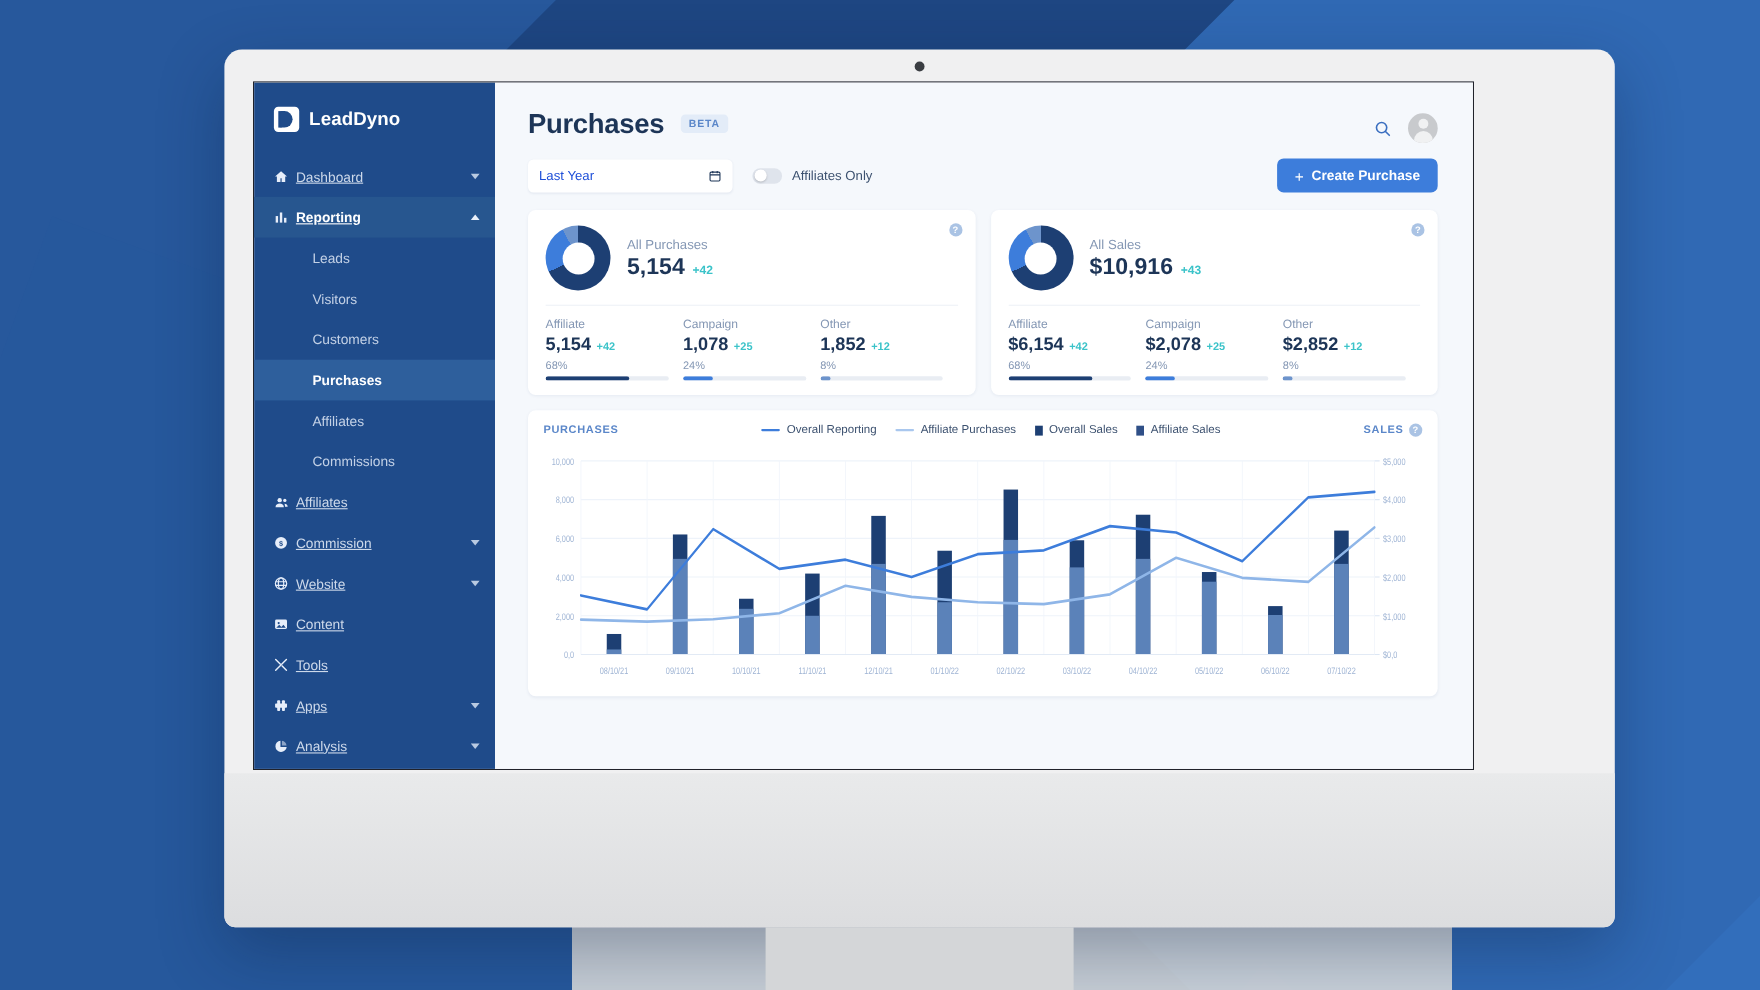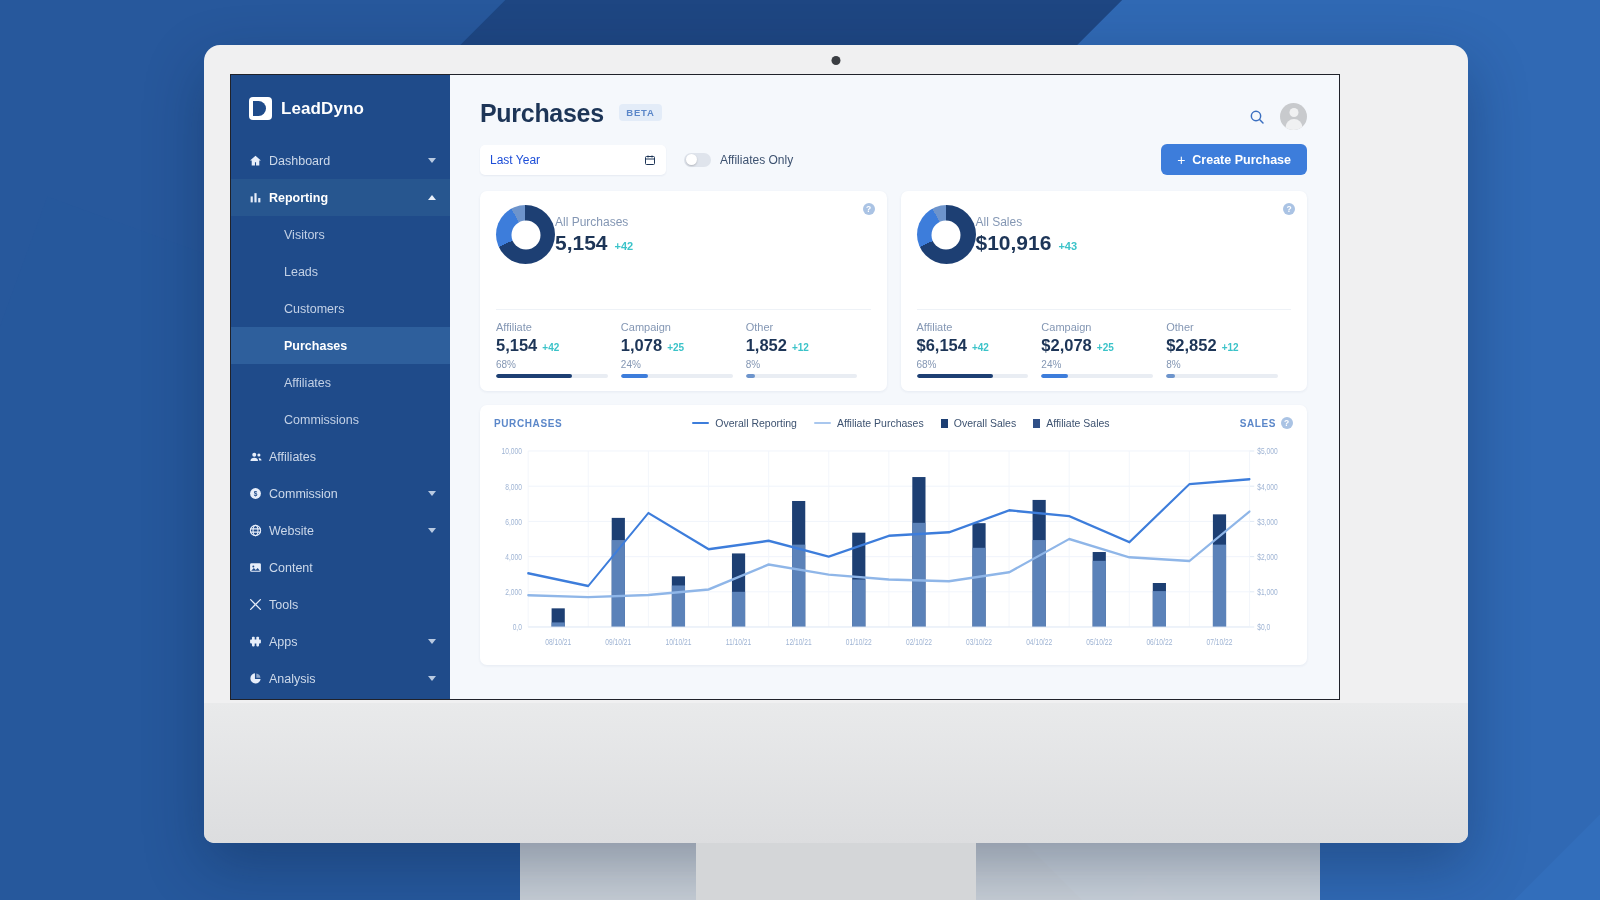--- a/index.html
+++ b/index.html
@@ -78,21 +78,21 @@
     width:3px; height:15px; background:#1f4b8a;
   }
   .brand-name { font-size:17px; font-weight:700; letter-spacing:.1px; }
 
   .nav { margin-top:4px; }
   .nav-item {
     display:flex; align-items:center; height:37px; padding:0 14px 0 18px;
     font-size:12.5px; color:#cdd9ea; cursor:pointer; position:relative;
   }
   .nav-item .ico { width:20px; flex:none; display:flex; align-items:center; color:#e7eefa; }
-  .nav-item .lbl { flex:1; }
+  .nav-item .lbl { flex:1;text-decoration:underline; }
   .nav-item.active-parent { background:#27568f; color:#fff; font-weight:600; }
   .nav-item.active-parent .lbl{ color:#fff; }
   .nav-sub {
     display:flex; align-items:center; height:37px; padding-left:53px;
     font-size:12.5px; color:#c3d1e6; cursor:pointer;
   }
   .nav-sub.selected { background:#2e5f9c; color:#fff; font-weight:700; }
   .caret { width:0;height:0;border-left:4.5px solid transparent;border-right:4.5px solid transparent; }
   .caret.down { border-top:5px solid #b9cae1; }
   .caret.up   { border-bottom:5px solid #e9f0fa; }
@@ -140,27 +140,27 @@
   .cards{display:flex;gap:14px;padding:16px 32px 0 30px;}
   .card{
     flex:1;background:#fff;border-radius:7px;padding:14px 16px 13px;
     position:relative;box-shadow:0 1px 3px rgba(30,60,110,.07);
   }
   .help-ico{
     position:absolute;right:12px;top:12px;width:12px;height:12px;border-radius:50%;
     background:#aac3e4;color:#fff;font-size:8.5px;font-weight:700;
     display:flex;align-items:center;justify-content:center;cursor:pointer;
   }
-  .card-top{display:flex;align-items:center;padding-bottom:13px;}
+  .card-top{display:flex;align-items:center;gap:15px;padding-bottom:13px;}
   .donut{width:59px;height:59px;flex:none;position:relative;border-radius:50%;}
   .donut::after{content:"";position:absolute;left:50%;top:50%;transform:translate(-50%,-50%);width:29px;height:29px;border-radius:50%;background:#fff;}
   .card-head-txt .cap{font-size:12px;color:#8497b4;margin-bottom:2px;}
   .card-head-txt .big{font-size:21px;font-weight:700;color:#1d3557;display:flex;align-items:baseline;gap:7px;}
   .delta{font-size:11px;font-weight:600;color:#3bc3c9;}
-  .card-split{border-top:1px solid #eef2f7;display:flex;padding-top:11px;margin-top:32px;}
+  .card-split{border-top:1px solid #eef2f7;display:flex;padding-top:11px;}
   .split{flex:1;padding-right:13px;}
   .split .lbl{font-size:11px;color:#8497b4;margin-bottom:3px;}
   .split .num{font-size:16.5px;font-weight:700;color:#1d3557;display:flex;align-items:baseline;gap:5px;}
   .split .num .d{font-size:10px;font-weight:600;color:#3bc3c9;}
   .split .pct{font-size:10px;color:#8497b4;margin:4px 0 4px;}
   .bar-track{height:4px;border-radius:2px;background:#e9edf3;overflow:hidden;}
   .bar-fill{height:100%;border-radius:2px;}
 
   
   .chart-card{
@@ -220,24 +220,24 @@
                 <rect x="3" y="10" width="4" height="11"></rect>
                 <rect x="10" y="4" width="4" height="17"></rect>
                 <rect x="17" y="13" width="4" height="8"></rect>
               </svg>
           </span>
           <span class="lbl">Reporting</span>
           <span class="caret up"></span>
         </div>
 
         <div class="nav-sub">
+          <span>Leads</span>
+        </div>
+        <div class="nav-sub">
           <span>Visitors</span>
-        </div>
-        <div class="nav-sub">
-          <span>Leads</span>
         </div>
         <div class="nav-sub">
           <span>Customers</span>
         </div>
         <div class="nav-sub selected">
           <span>Purchases</span>
         </div>
         <div class="nav-sub">
           <span>Affiliates</span>
         </div>

